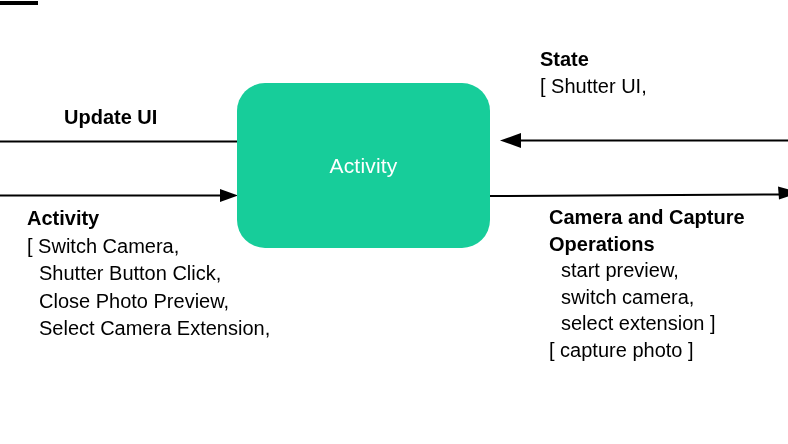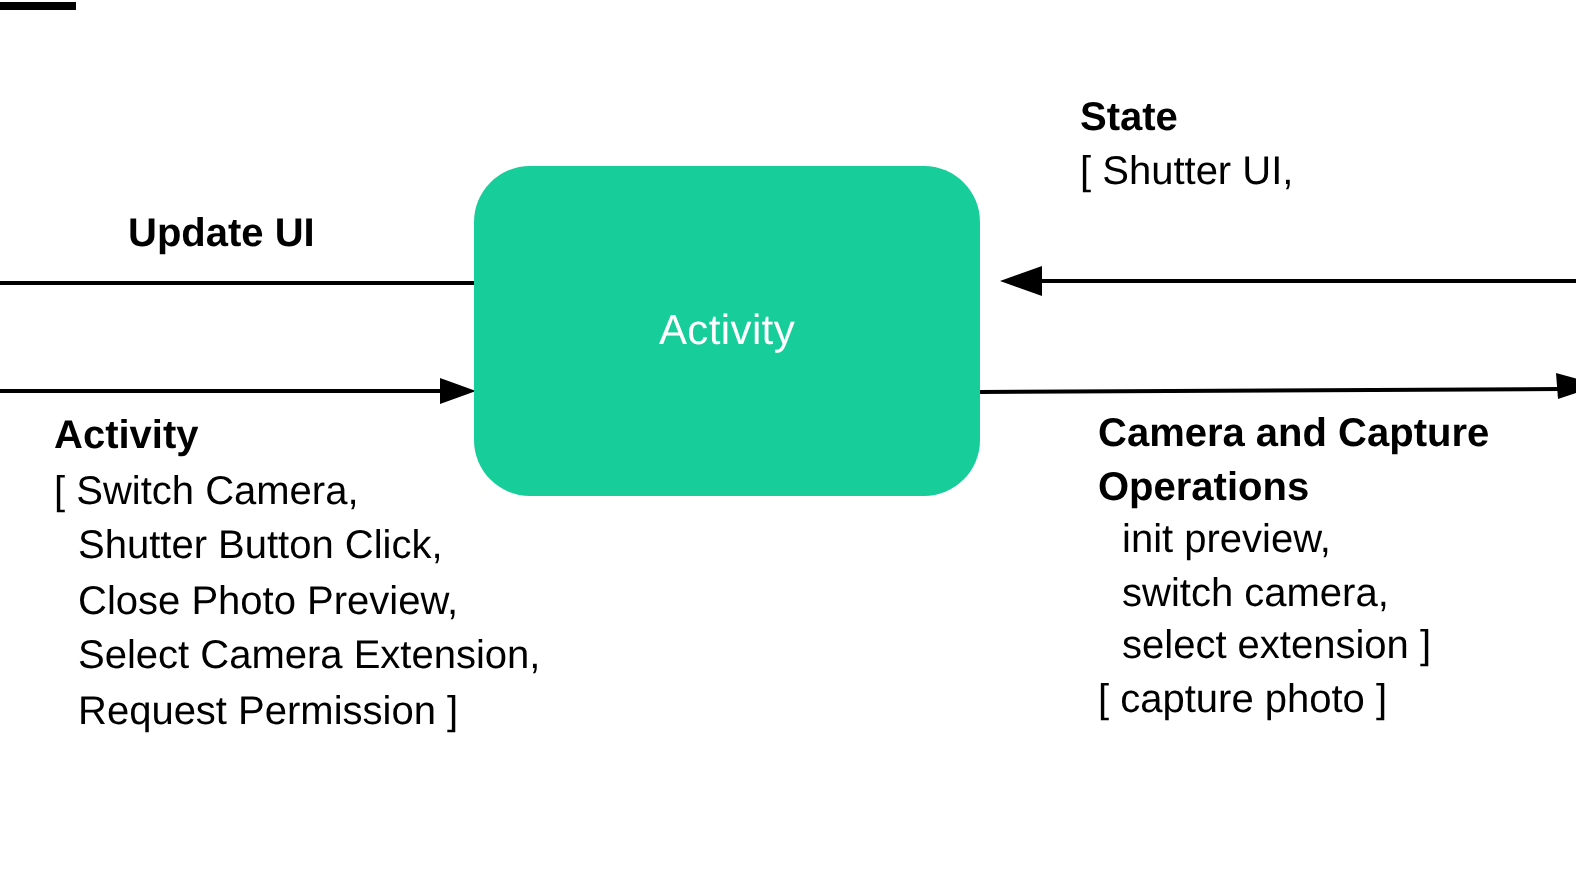--- a/index.html
+++ b/index.html
@@ -111,30 +111,29 @@
   </div>
 
   <div class="flow-label update-ui">Update UI</div>
 
   <div class="block actions-block">
     <div class="title">Activity</div>
     <div>[ Switch Camera,</div>
     <div class="indent">Shutter Button Click,</div>
     <div class="indent">Close Photo Preview,</div>
     <div class="indent">Select Camera Extension,</div>
-    <div class="indent">Request Permission ]</div>
   </div>
 
   <div class="block state-block">
     <div class="title">State</div>
     <div>[ Shutter UI,</div>
   </div>
 
   <div class="block ops-block">
     <div class="title">Camera and Capture</div>
     <div class="title">Operations</div>
-    <div class="indent">init preview,</div>
+    <div class="indent">start preview,</div>
     <div class="indent">switch camera,</div>
     <div class="indent">select extension ]</div>
     <div>[ capture photo ]</div>
   </div>
 
 </div>
 
 </body></html>

